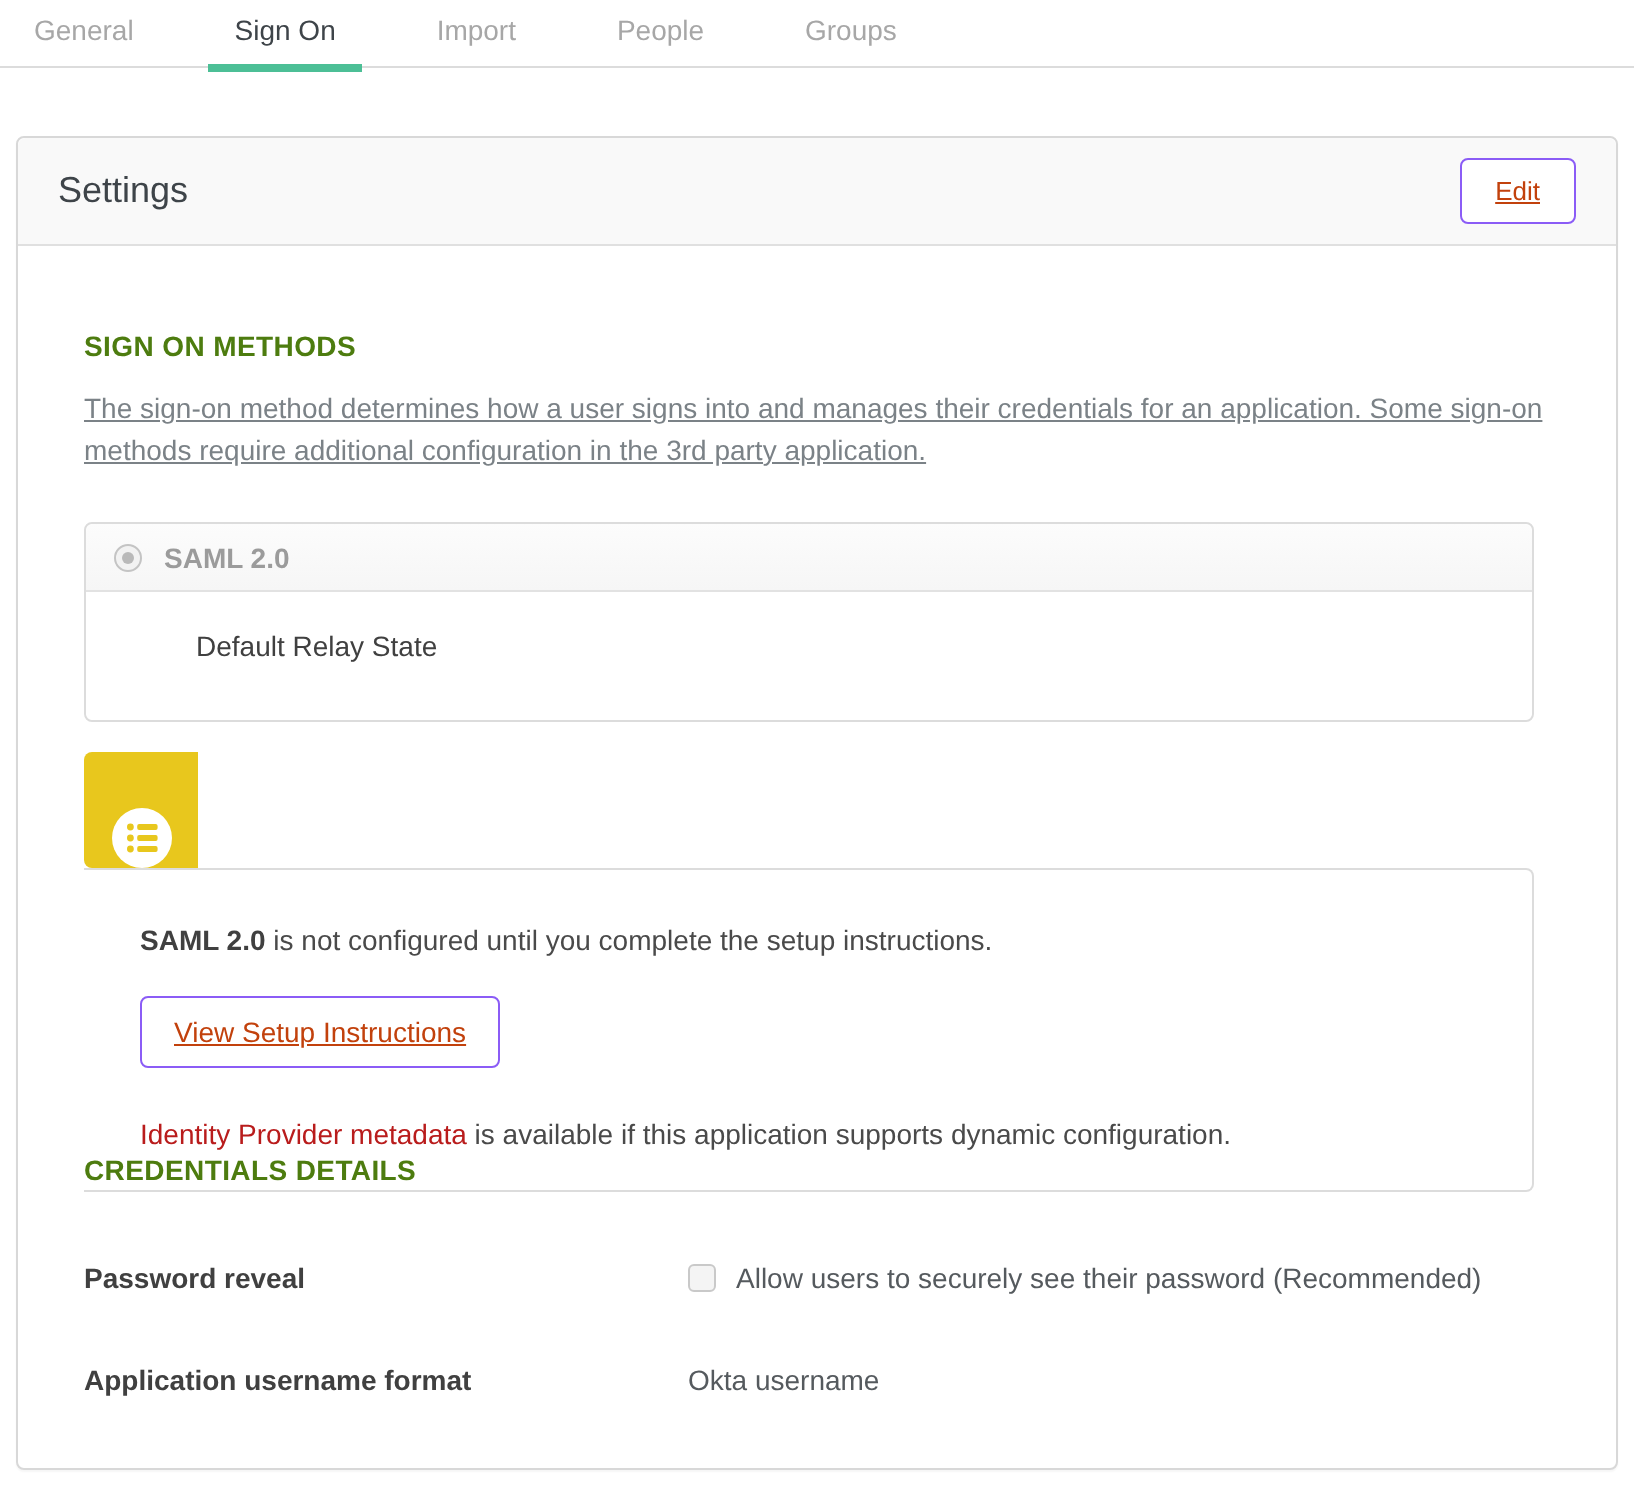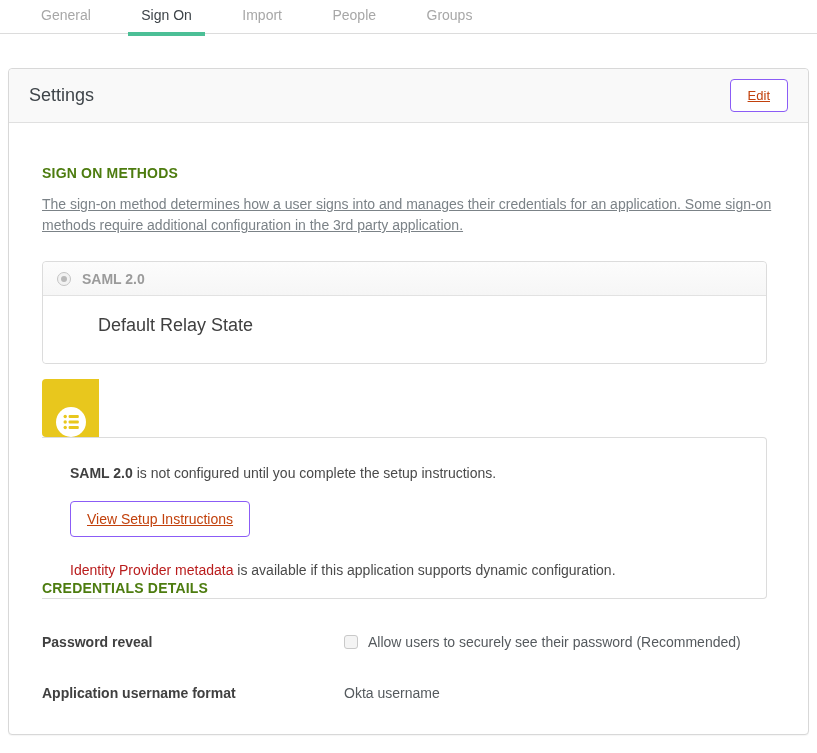--- a/index.html
+++ b/index.html
@@ -6,21 +6,21 @@
   html, body { background: #ffffff; }
   body {
     width: 817px; height: 753px;
     font-family: "Liberation Sans", "DejaVu Sans", sans-serif;
     color: #404040;
     overflow: hidden;
   }
 
   
   .tabbar {
-    padding-left: 28px;
+    padding-left: 4px;
     border-bottom: 1px solid #dcdcdc;
     height: 34px;
   }
   .tab {
     display: inline-block;
     padding: 7px 13px 9px 13px;
     font-size: 14px;
     color: #a7a7a7;
     cursor: pointer;
     margin-right: 20px;
@@ -110,21 +110,21 @@
   .radio::after {
     content: "";
     position: absolute;
     left: 3px; top: 3px;
     width: 6px; height: 6px;
     border-radius: 50%;
     background: #b9b9b9;
   }
   .method-name { font-size: 14px; font-weight: bold; color: #9b9b9b; }
   .method-box-body { padding: 19px 14px 27px 55px; background: #fff; border-radius: 0 0 4px 4px; }
-  .method-option { font-size: 18px; color: #404040; }
+  .method-option { font-size: 14px; color: #404040; }
 
   
   .callout {
     margin-top: 15px;
     display: flex;
     width: 725px;
     border-radius: 4px;
     height: 160px;
     flex-direction: column;
   }

